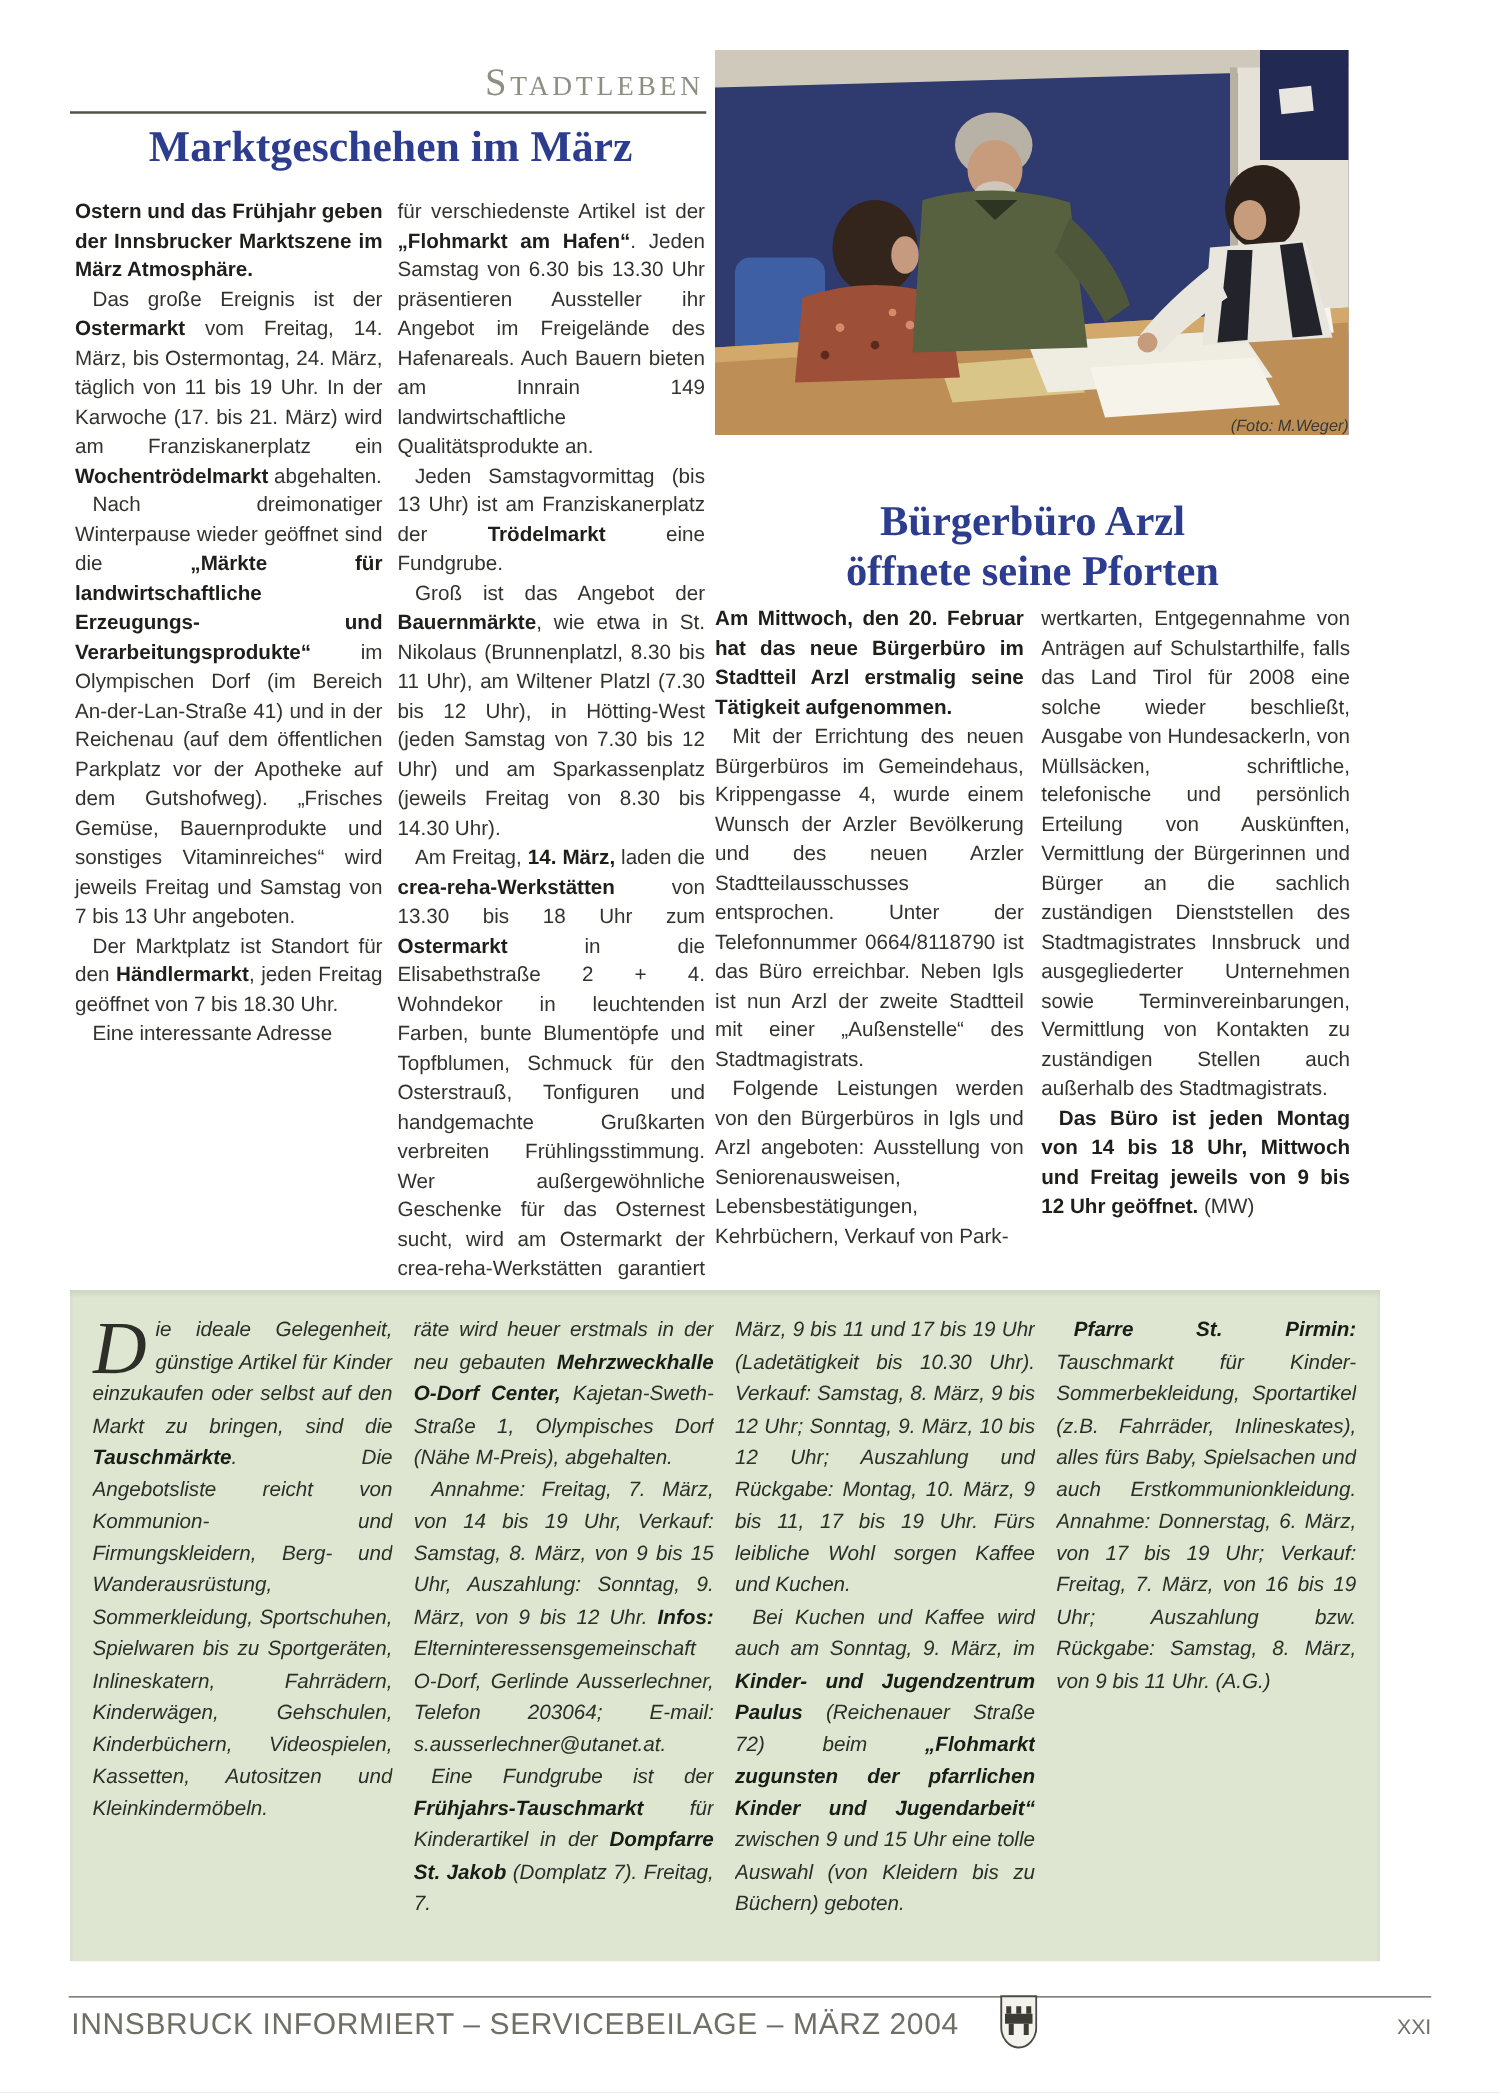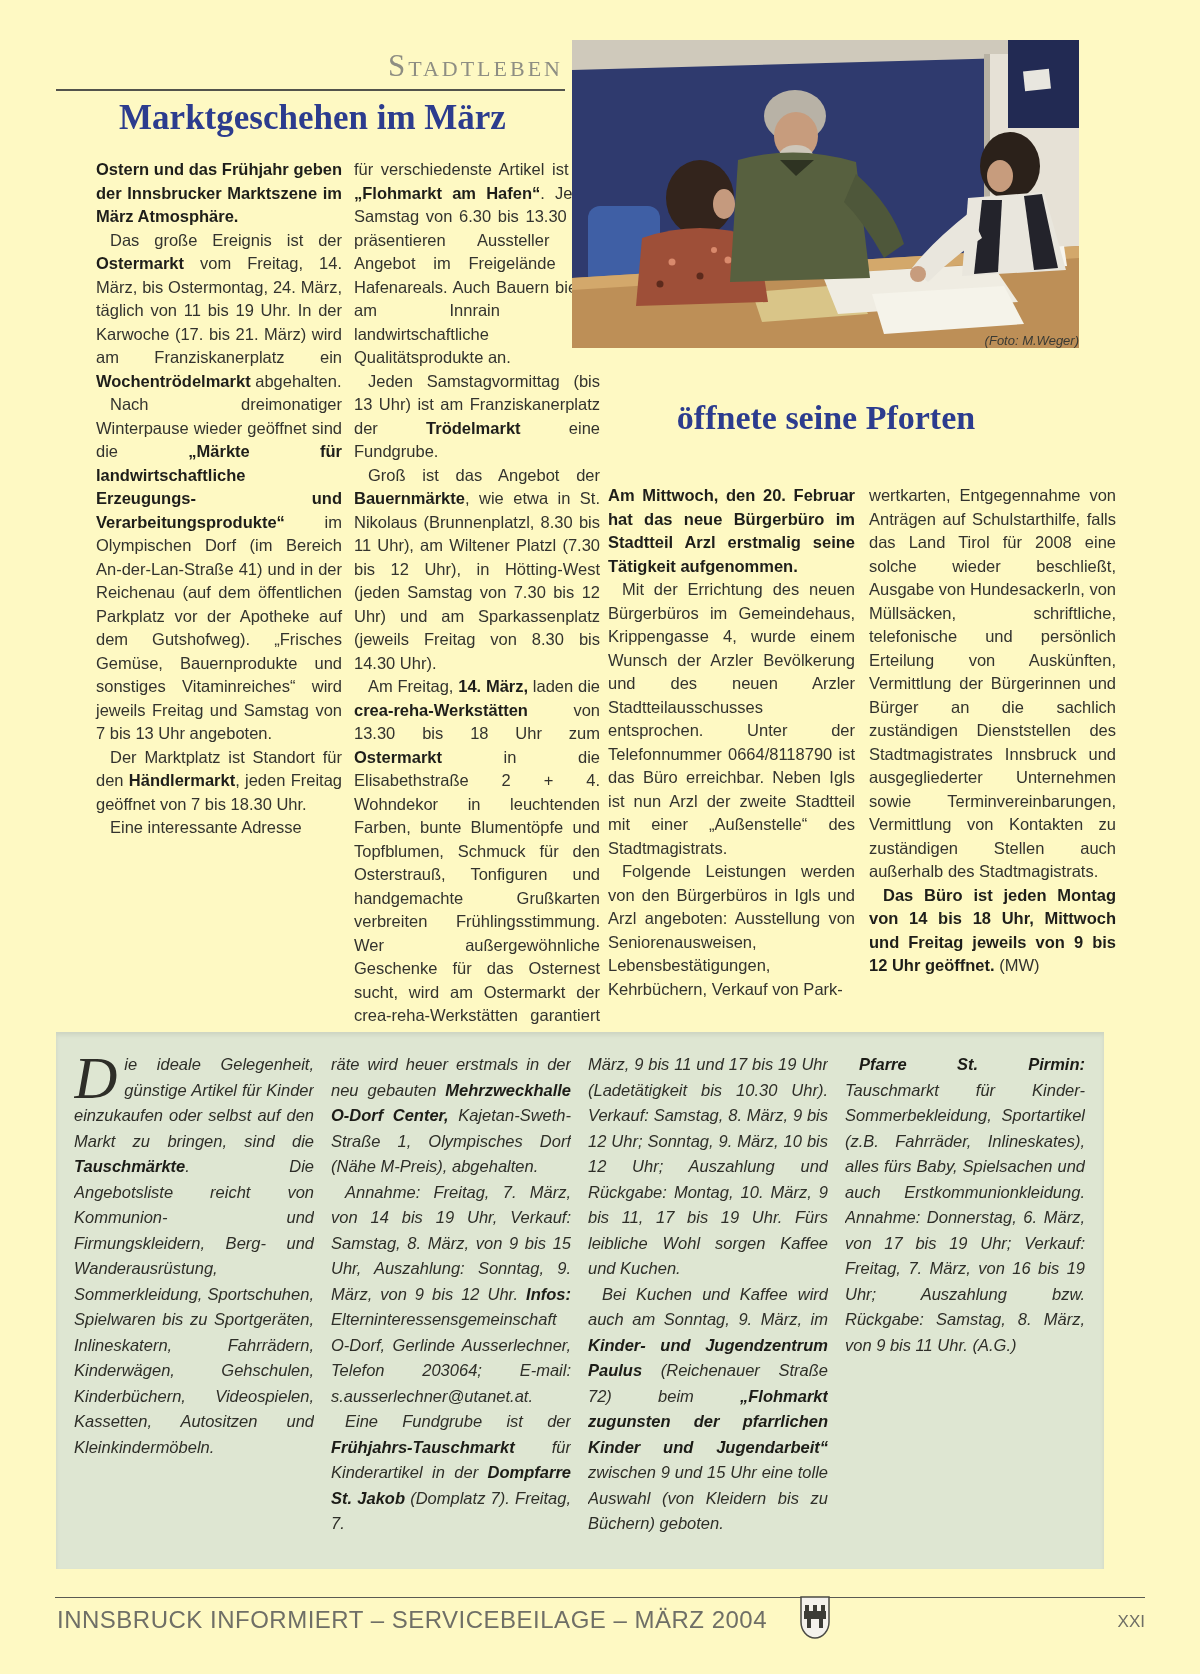--- a/index.html
+++ b/index.html
@@ -1,26 +1,26 @@
 <!DOCTYPE html>
 <html><head>
 <meta charset="utf-8">
 <style>
   html,body{margin:0;padding:0;background:#e4e2da;}
-  .page{position:relative;width:1200px;height:1674px;background:#fef9c3;overflow:hidden;
+  .page{position:relative;width:1200px;height:1674px;background:#ffffff;overflow:hidden;
         font-family:"Liberation Sans",sans-serif;color:#33332e;}
   
   .section-label{position:absolute;top:48px;left:60px;width:503px;text-align:right;
       font-family:"Liberation Serif",serif;font-variant:small-caps;font-size:31px;
       letter-spacing:3px;color:#8e8e83;}
   .header-rule{position:absolute;top:89px;left:56px;width:509px;height:2px;background:#53534c;}
   
   .a1-title{position:absolute;top:98px;left:60px;width:505px;margin:0;text-align:center;
       font-family:"Liberation Serif",serif;font-weight:bold;font-size:35px;color:#2c3c8e;}
-  .col{position:absolute;text-align:justify;font-size:16.5px;line-height:23.5px;color:#33332e;margin-left:36px;}
+  .col{position:absolute;text-align:justify;font-size:16.5px;line-height:23.5px;color:#33332e;}
   .a1-col1{top:158px;left:60px;width:246px;}
   .a1-col2{top:158px;left:318px;width:246px;}
   p.para{margin:0;padding:0;}
   p.ind{text-indent:14px;}
   p.lead{font-weight:bold;color:#1e1e1a;}
   .b{font-weight:bold;color:#1e1e1a;}
   
   .photo{position:absolute;top:40px;left:572px;width:507px;height:308px;overflow:hidden;}
   .photo svg{display:block;}
   .caption{position:absolute;top:354px;left:572px;width:507px;font-style:italic;
@@ -123,20 +123,21 @@
         <circle cx="346" cy="234" r="8" fill="#c79c7d"></circle>
       </g>
     </svg>
   </div>
 
   <div class="caption">
     <span class="credit">(Foto: M.Weger)</span>
   </div>
 
   <h2 class="a2-title">
+    <span class="tl">Bürgerbüro Arzl</span>
     <span class="tl">öffnete seine Pforten</span>
   </h2>
   <div class="col a2-col1">
       <p class="para lead"><span>Am Mittwoch, den 20. Februar hat das neue Bürgerbüro im Stadtteil Arzl erstmalig seine Tätigkeit aufgenommen.</span></p>
       <p class="para ind"><span>Mit der Errichtung des neuen Bürgerbüros im Gemeindehaus, Krippengasse 4, wurde einem Wunsch der Arzler Bevölkerung und des neuen Arzler Stadtteilausschusses entsprochen. Unter der Telefonnummer 0664/8118790 ist das Büro erreichbar. Neben Igls ist nun Arzl der zweite Stadtteil mit einer „Außenstelle“ des Stadtmagistrats.</span></p>
       <p class="para ind"><span>Folgende Leistungen werden von den Bürgerbüros in Igls und Arzl angeboten: Ausstellung von Seniorenausweisen, Lebensbestätigungen, Kehrbüchern, Verkauf von Park-</span></p>
     </div>
   <div class="col a2-col2">
       <p class="para"><span>wertkarten, Entgegennahme von Anträgen auf Schulstarthilfe, falls das Land Tirol für 2008 eine solche wieder beschließt, Ausgabe von Hundesackerln, von Müllsäcken, schriftliche, telefonische und persönlich Erteilung von Auskünften, Vermittlung der Bürgerinnen und Bürger an die sachlich zuständigen Dienststellen des Stadtmagistrates Innsbruck und ausgegliederter Unternehmen sowie Terminvereinbarungen, Vermittlung von Kontakten zu zuständigen Stellen auch außerhalb des Stadtmagistrats.</span></p>
       <p class="para ind"><span class="b">Das Büro ist jeden Montag von 14 bis 18 Uhr, Mittwoch und Freitag jeweils von 9 bis 12 Uhr geöffnet.</span><span> (MW)</span></p>

